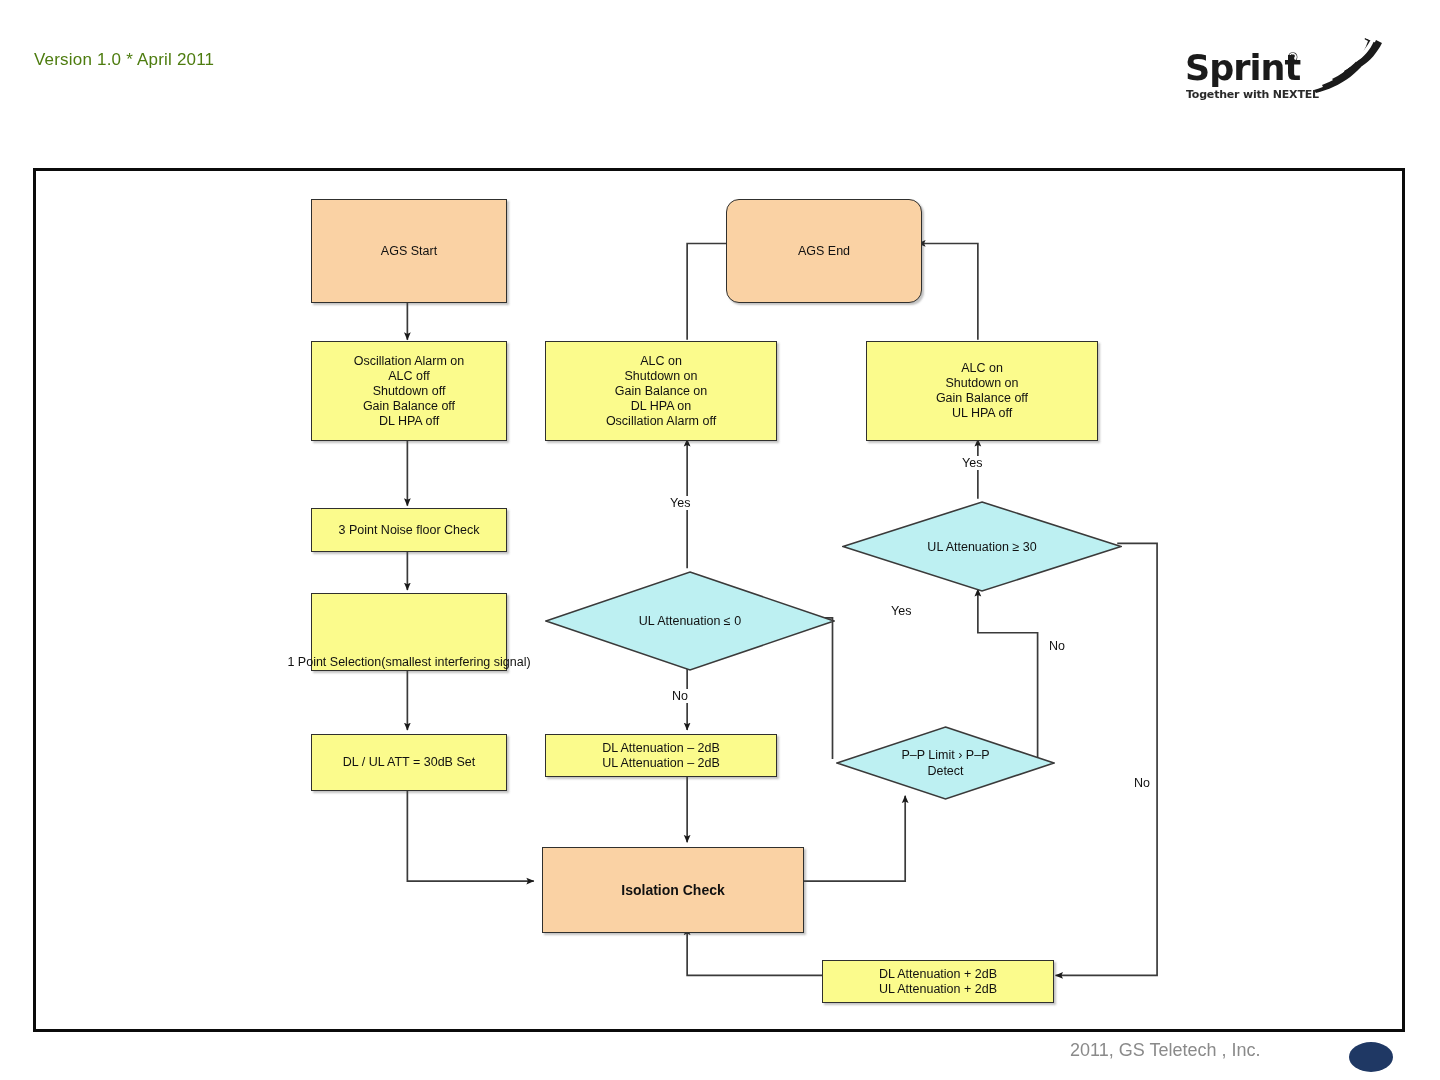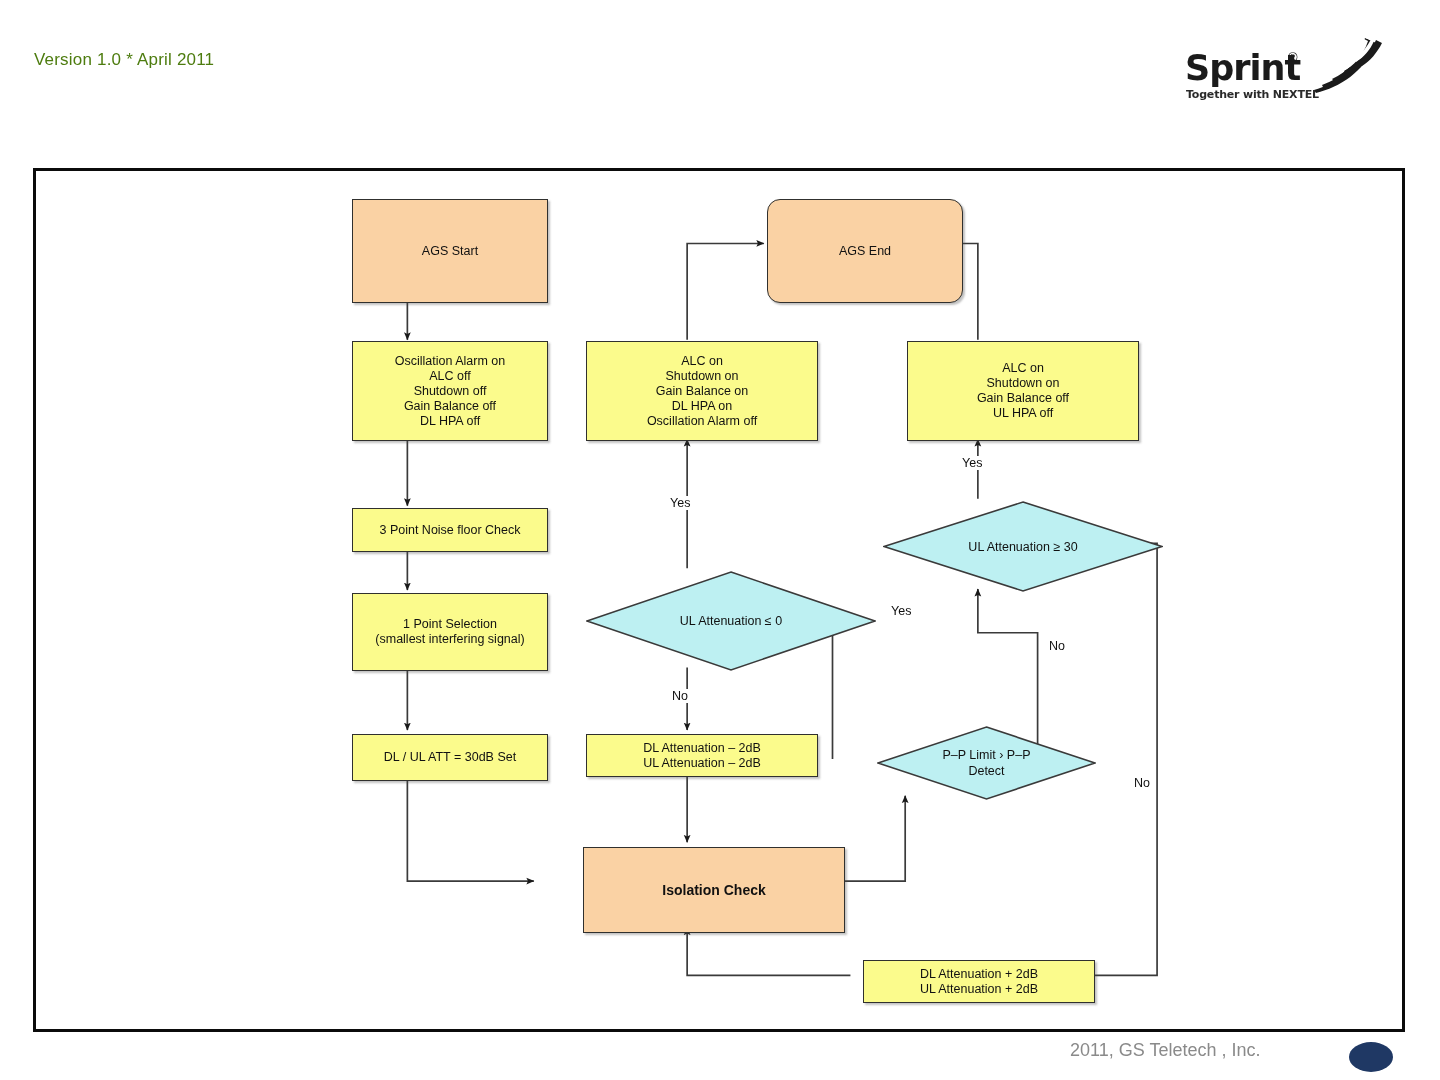--- a/index.html
+++ b/index.html
@@ -96,21 +96,20 @@
     box-sizing: border-box;
     display: flex;
     align-items: center;
     justify-content: center;
     text-align: center;
     font-size: 12.5px;
     color: #111111;
     line-height: 15px;
     z-index: 3;
     white-space: nowrap;
-    margin-left: 41px;
   }
   .node.process {
     border: 1.6px solid #30302e;
     box-shadow: 2px 2px 2px rgba(80,80,80,0.35);
   }
   .fill-orange { background: #fad2a4; }
   .fill-yellow { background: #fbfb8c; }
   .node.bold { font-weight: bold; font-size: 14px; }
 
   .node.decision {
@@ -252,26 +251,26 @@
     <span>ALC off</span>
     <span>Shutdown off</span>
     <span>Gain Balance off</span>
     <span>DL HPA off</span>
   </div>
 
   <div class="node process fill-yellow" style="left:275px; top:337px; width:196px; height:44px;">
     <span>3 Point Noise floor Check</span>
   </div>
 
-  <div class="node process fill-yellow" style="left:275px; top:422px; width:196px; height:78px; flex-direction:column;">
+  <div class="node process fill-yellow" style="left:275px; top:422px; width:196px; height:78px; align-items:flex-end;">
     <span>1 Point Selection</span>
     <span>(smallest interfering signal)</span>
   </div>
 
-  <div class="node process fill-yellow" style="left:275px; top:563px; width:196px; height:47px;">
+  <div class="node process fill-yellow" style="left:275px; top:563px; width:196px; height:57px;">
     <span>DL / UL ATT = 30dB Set</span>
   </div>
 
   <div class="node process fill-yellow" style="left:509px; top:170px; width:232px; height:100px; flex-direction:column;">
     <span>ALC on</span>
     <span>Shutdown on</span>
     <span>Gain Balance on</span>
     <span>DL HPA on</span>
     <span>Oscillation Alarm off</span>
   </div>

